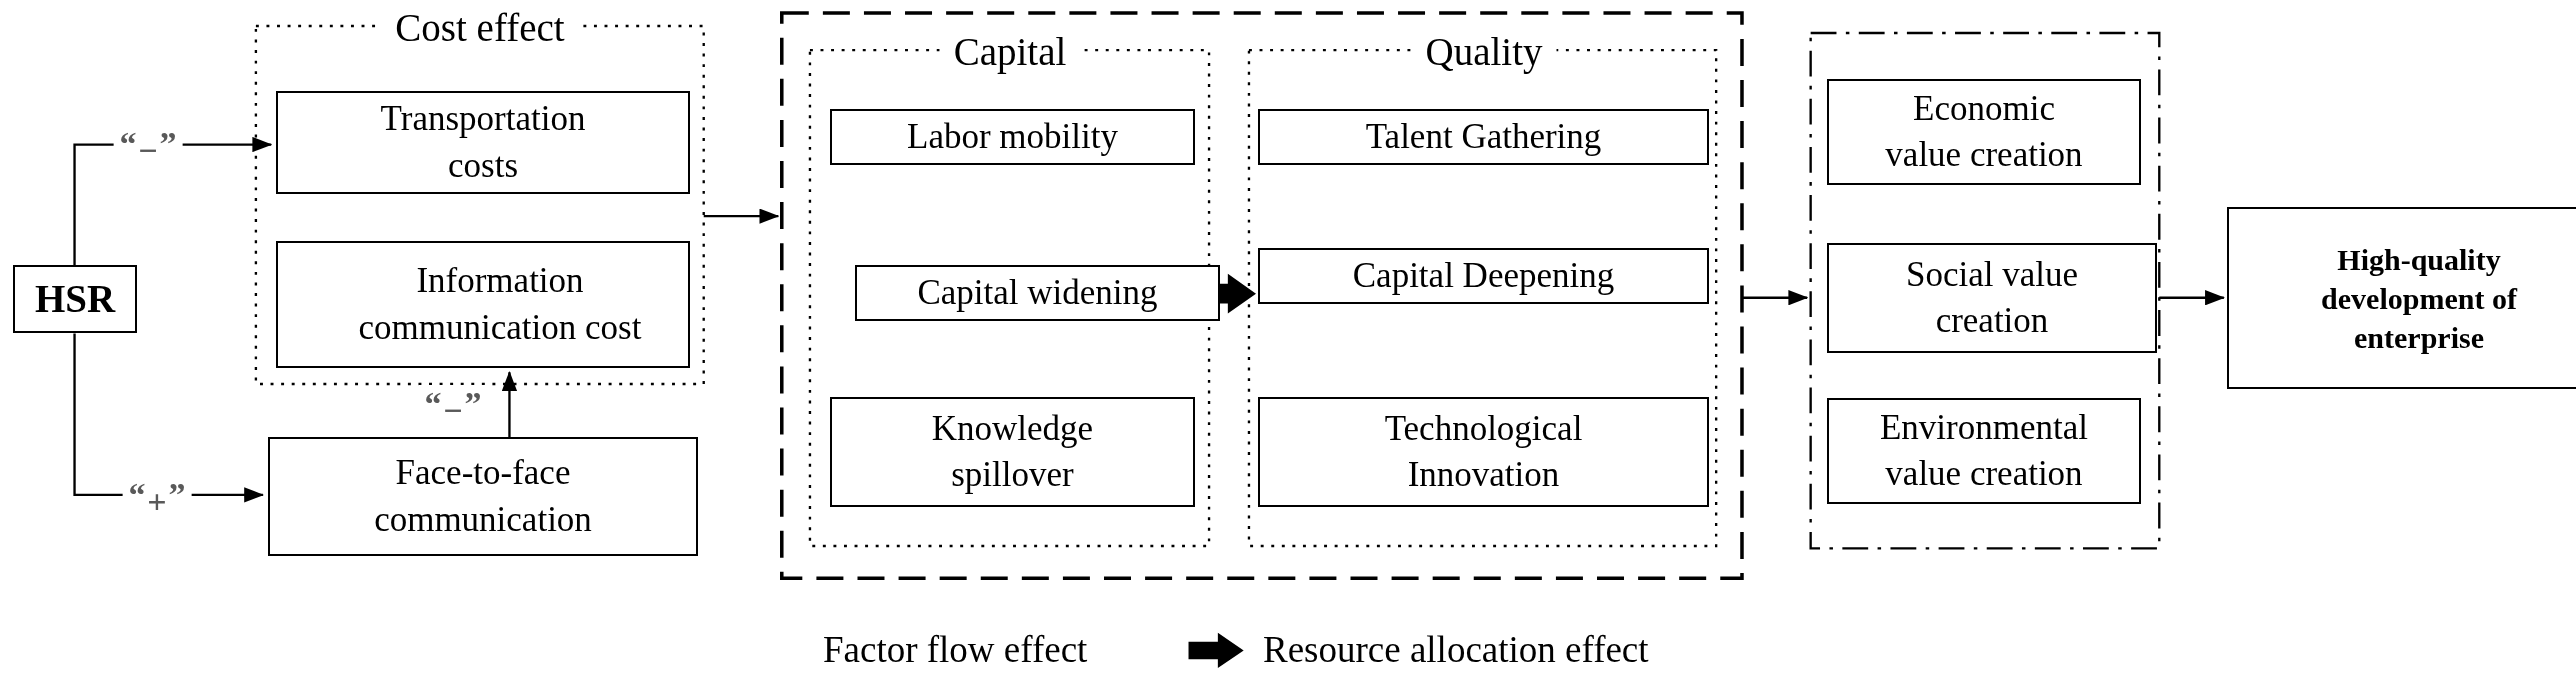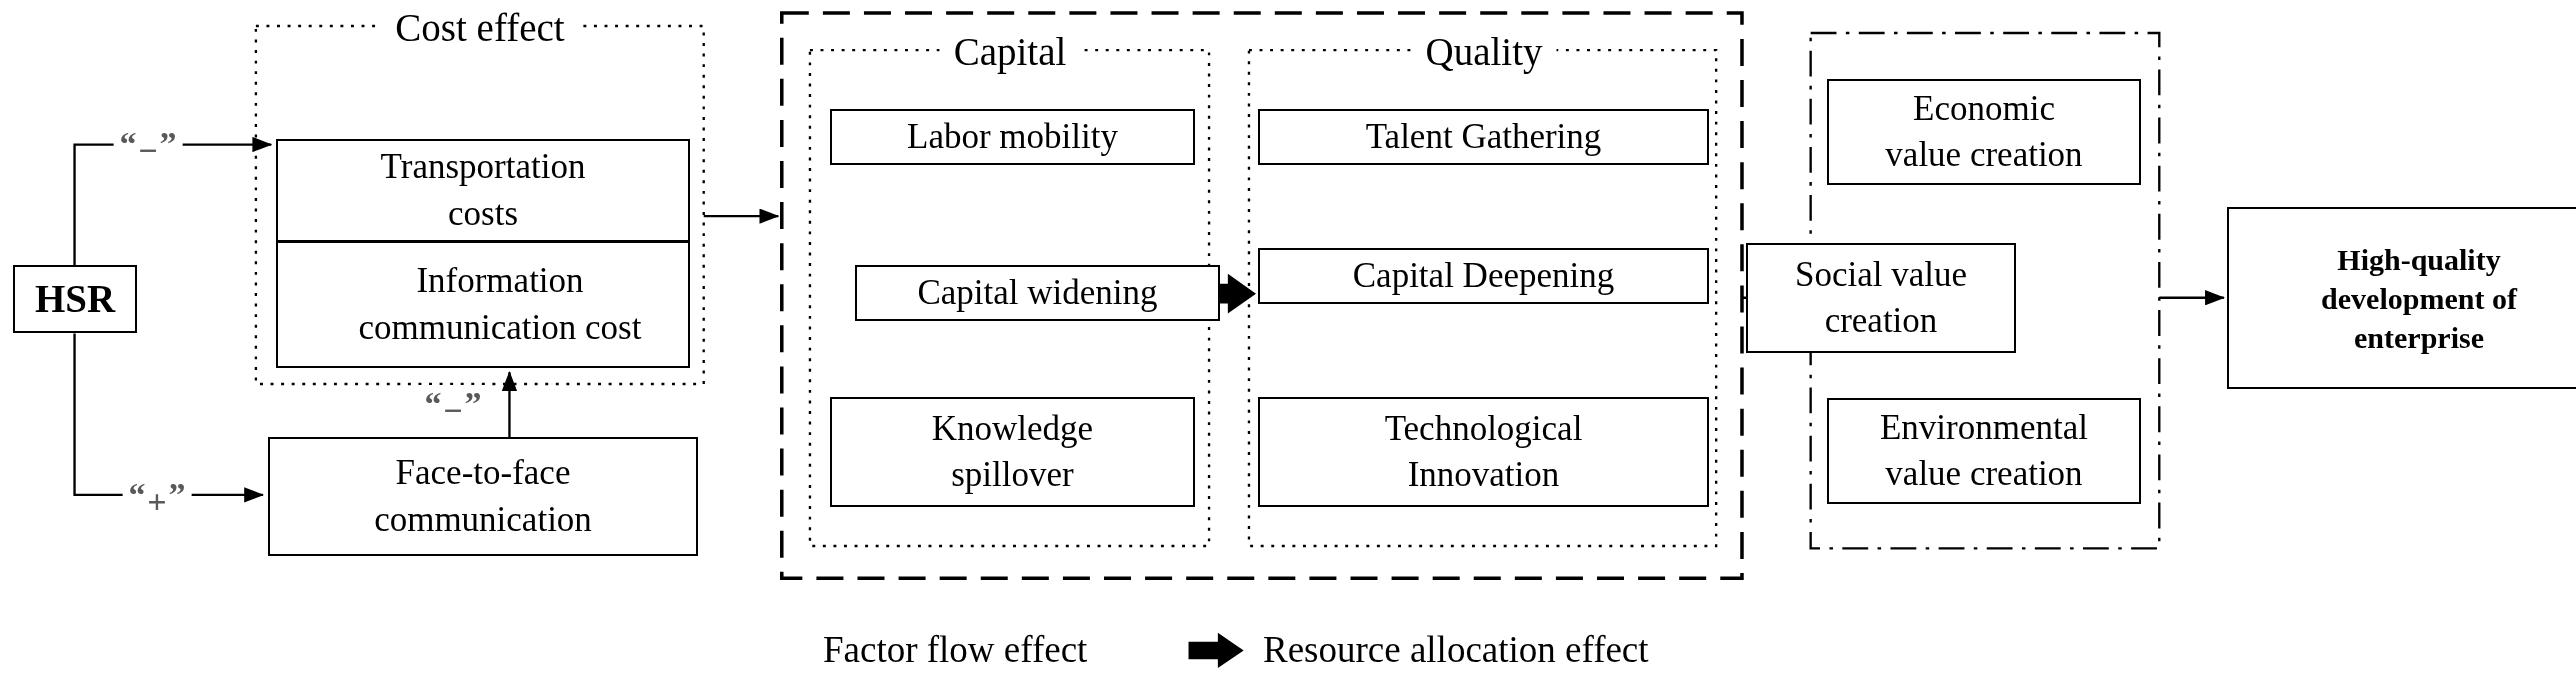--- a/index.html
+++ b/index.html
@@ -57,34 +57,34 @@
     position:absolute;
     font-size:37px;
     line-height:1.15;
     white-space:nowrap;
     z-index:2;
   }
 
   
   #hsr{left:13px;top:265px;width:124px;height:68px;font-size:39px;font-weight:bold;}
 
-  #transportation{left:276px;top:91px;width:414px;height:103px;margin-top:48px;}
+  #transportation{left:276px;top:91px;width:414px;height:103px;}
   #information{left:276px;top:241px;width:414px;height:127px;padding-left:34px;}
   #face{left:268px;top:437px;width:430px;height:119px;}
 
   #labor{left:830px;top:109px;width:365px;height:56px;}
   #widening{left:830px;top:265px;width:365px;height:56px;margin-left:25px;}
   #knowledge{left:830px;top:397px;width:365px;height:110px;}
 
   #talent{left:1258px;top:109px;width:451px;height:56px;}
   #deepening{left:1258px;top:248px;width:451px;height:56px;}
   #technological{left:1258px;top:397px;width:451px;height:110px;}
 
   #economic{left:1827px;top:79px;width:314px;height:106px;}
-  #social{left:1746px;top:243px;width:270px;height:110px;}
+  #social{left:1827px;top:243px;width:330px;height:110px;}
   #environmental{left:1827px;top:398px;width:314px;height:106px;}
 
   #highquality{left:2227px;top:207px;width:384px;height:182px;border-width:2.9px;font-size:30px;font-weight:bold;line-height:1.3;}
 
   #t-cost{left:480px;top:27px;}
   #t-quantity{left:1010px;top:51px;}
   #t-quality{left:1484px;top:51px;}
 
   #el-top{left:148px;top:144px;}
   #el-bottom{left:157px;top:495px;}

